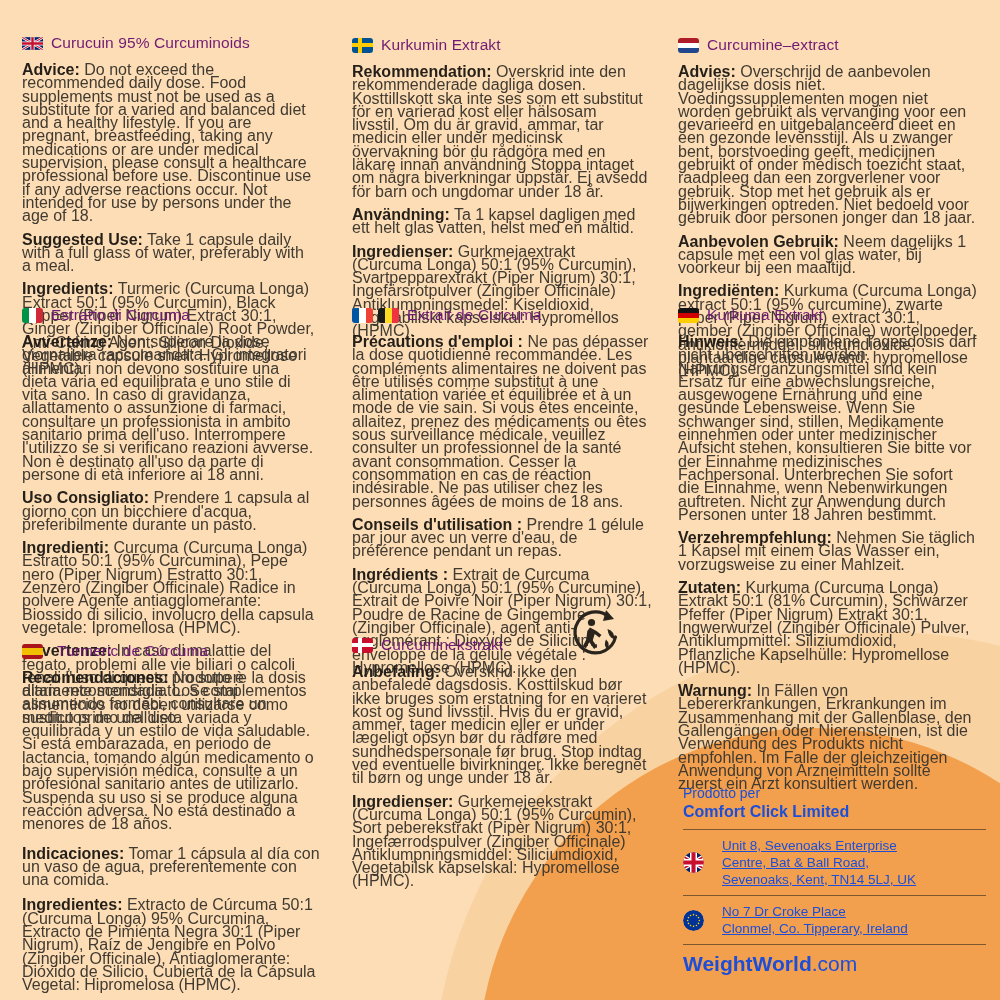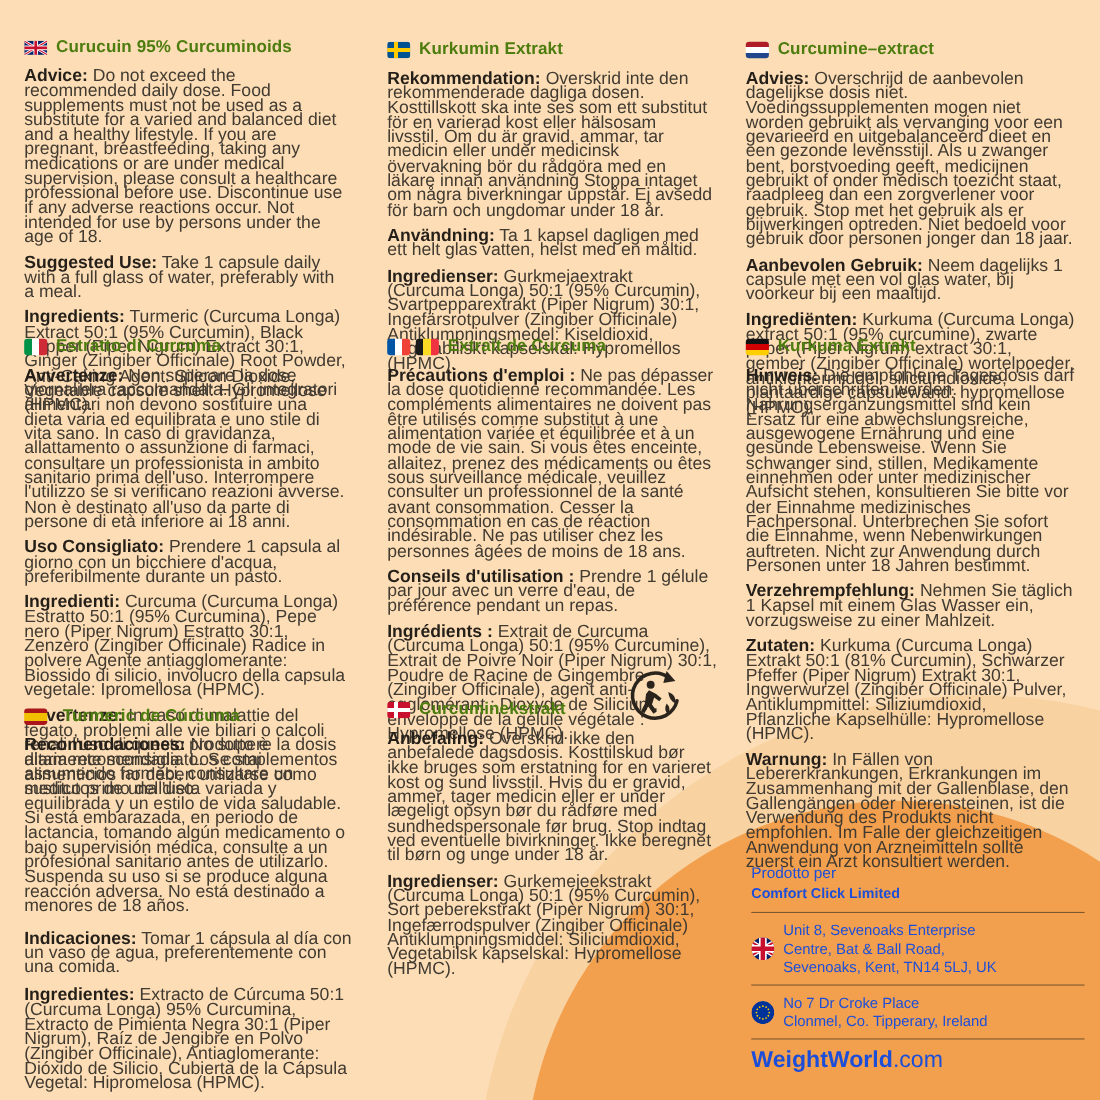--- a/index.html
+++ b/index.html
@@ -3,44 +3,44 @@
 <meta charset="utf-8">
 <style>
   html,body{margin:0;padding:0;}
   #page{position:relative;width:1000px;height:1000px;background:#fcddb5;overflow:hidden;
         font-family:"Liberation Sans","DejaVu Sans",sans-serif;color:#413a31;}
   .circle{position:absolute;border-radius:50%;}
   #light-circle{left:433px;top:632px;width:910px;height:910px;background:#f9d2a2;}
   #orange-circle{left:478px;top:728px;width:674px;height:674px;background:#f3a04e;}
   .sec{position:absolute;}
   .sec-head{display:flex;align-items:center;gap:8px;margin-bottom:11px;}
-  .sec-head h2{margin:0;font-size:15.5px;font-weight:bold;color:#4d7c0f;letter-spacing:.1px;}
+  .sec-head h2{margin:0;font-size:15.5px;font-weight:normal;color:#701a75;letter-spacing:.1px;}
   .sec p{margin:10px 0 0;font-size:16px;line-height:13.3px;}
   .sec p b{color:#251f19;}
   .flag{width:21px;height:15px;border-radius:3px;overflow:hidden;position:relative;flex:0 0 auto;display:inline-block;}
   .flag svg{display:block;width:100%;height:100%;}
   .flag-se{background:
     linear-gradient(to bottom, transparent 5.5px, #FECB00 5.5px, #FECB00 9.5px, transparent 9.5px),
     linear-gradient(to right, transparent 6px, #FECB00 6px, #FECB00 10px, transparent 10px), #005293;}
   .flag-dk{background:
     linear-gradient(to bottom, transparent 5.5px, #fff 5.5px, #fff 9.5px, transparent 9.5px),
     linear-gradient(to right, transparent 6px, #fff 6px, #fff 10px, transparent 10px), #C8102E;}
   .flag-nl{background:linear-gradient(#AE1C28 33%, #fff 33%, #fff 66%, #21468B 66%);}
   .flag-de{background:linear-gradient(#121212 33%, #D00000 33%, #D00000 66%, #FFCE00 66%);}
   .flag-es{background:linear-gradient(#AA151B 25%, #F1BF00 25%, #F1BF00 75%, #AA151B 75%);}
   .flag-it{background:linear-gradient(90deg,#009246 33%, #fff 33%, #fff 66%, #CE2B37 66%);}
   .flag-fr{background:linear-gradient(90deg,#0055A4 33%, #fff 33%, #fff 66%, #EF4135 66%);}
   .flag-be{background:linear-gradient(90deg,#1a1a1a 33%, #FDDA24 33%, #FDDA24 66%, #EF3340 66%);}
   .flag-pair{display:flex;gap:5px;}
   #triman{position:absolute;left:570px;top:607px;width:53px;height:53px;}
   #footer{position:absolute;left:683px;top:784px;width:303px;color:#1d4ed8;}
   .produced{font-size:14px;line-height:18px;}
-  .company{font-size:13px;font-weight:bold;line-height:20px;}
+  .company{font-size:16px;font-weight:bold;line-height:20px;}
   .divider{height:1px;background:rgba(52,42,30,.62);margin:7px 0;}
-  .addr-row{display:flex;gap:8px;align-items:center;}
+  .addr-row{display:flex;gap:18px;align-items:center;text-decoration:underline;}
   .rflag{width:21px;height:21px;border-radius:50%;overflow:hidden;flex:0 0 auto;}
   .rflag svg{display:block;width:100%;height:100%;}
   .addr{font-size:13.5px;line-height:17px;}
   .site{font-size:21px;margin-top:2px;}
 </style>
 </head>
 <body>
 
 <div id="page">
 

